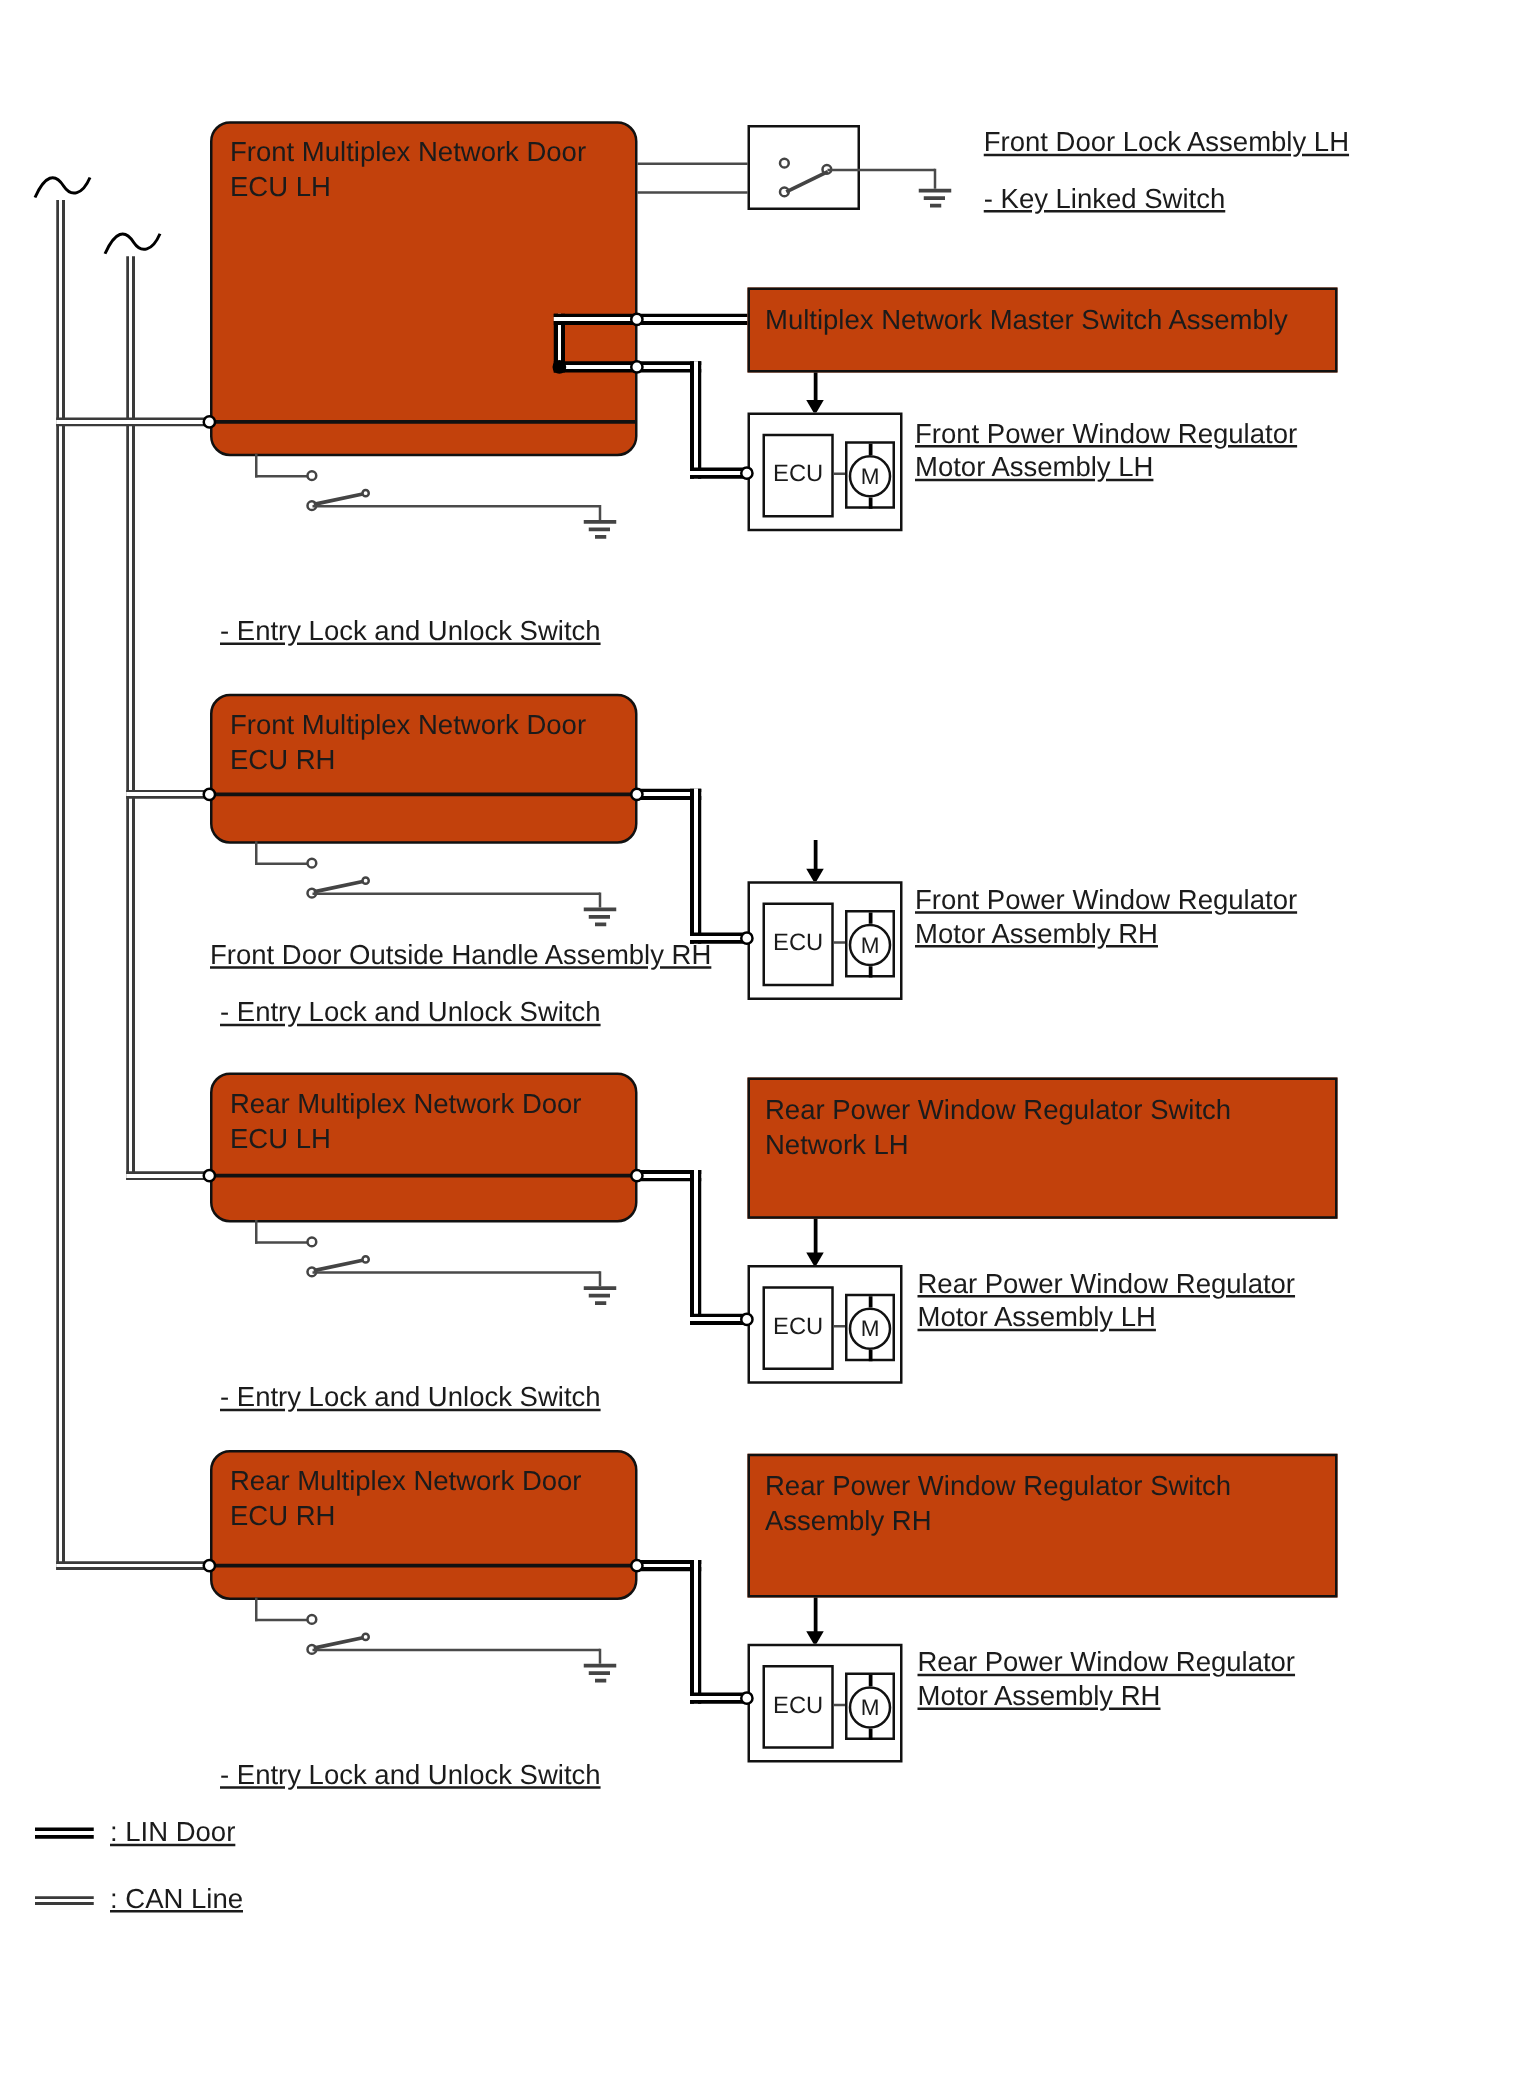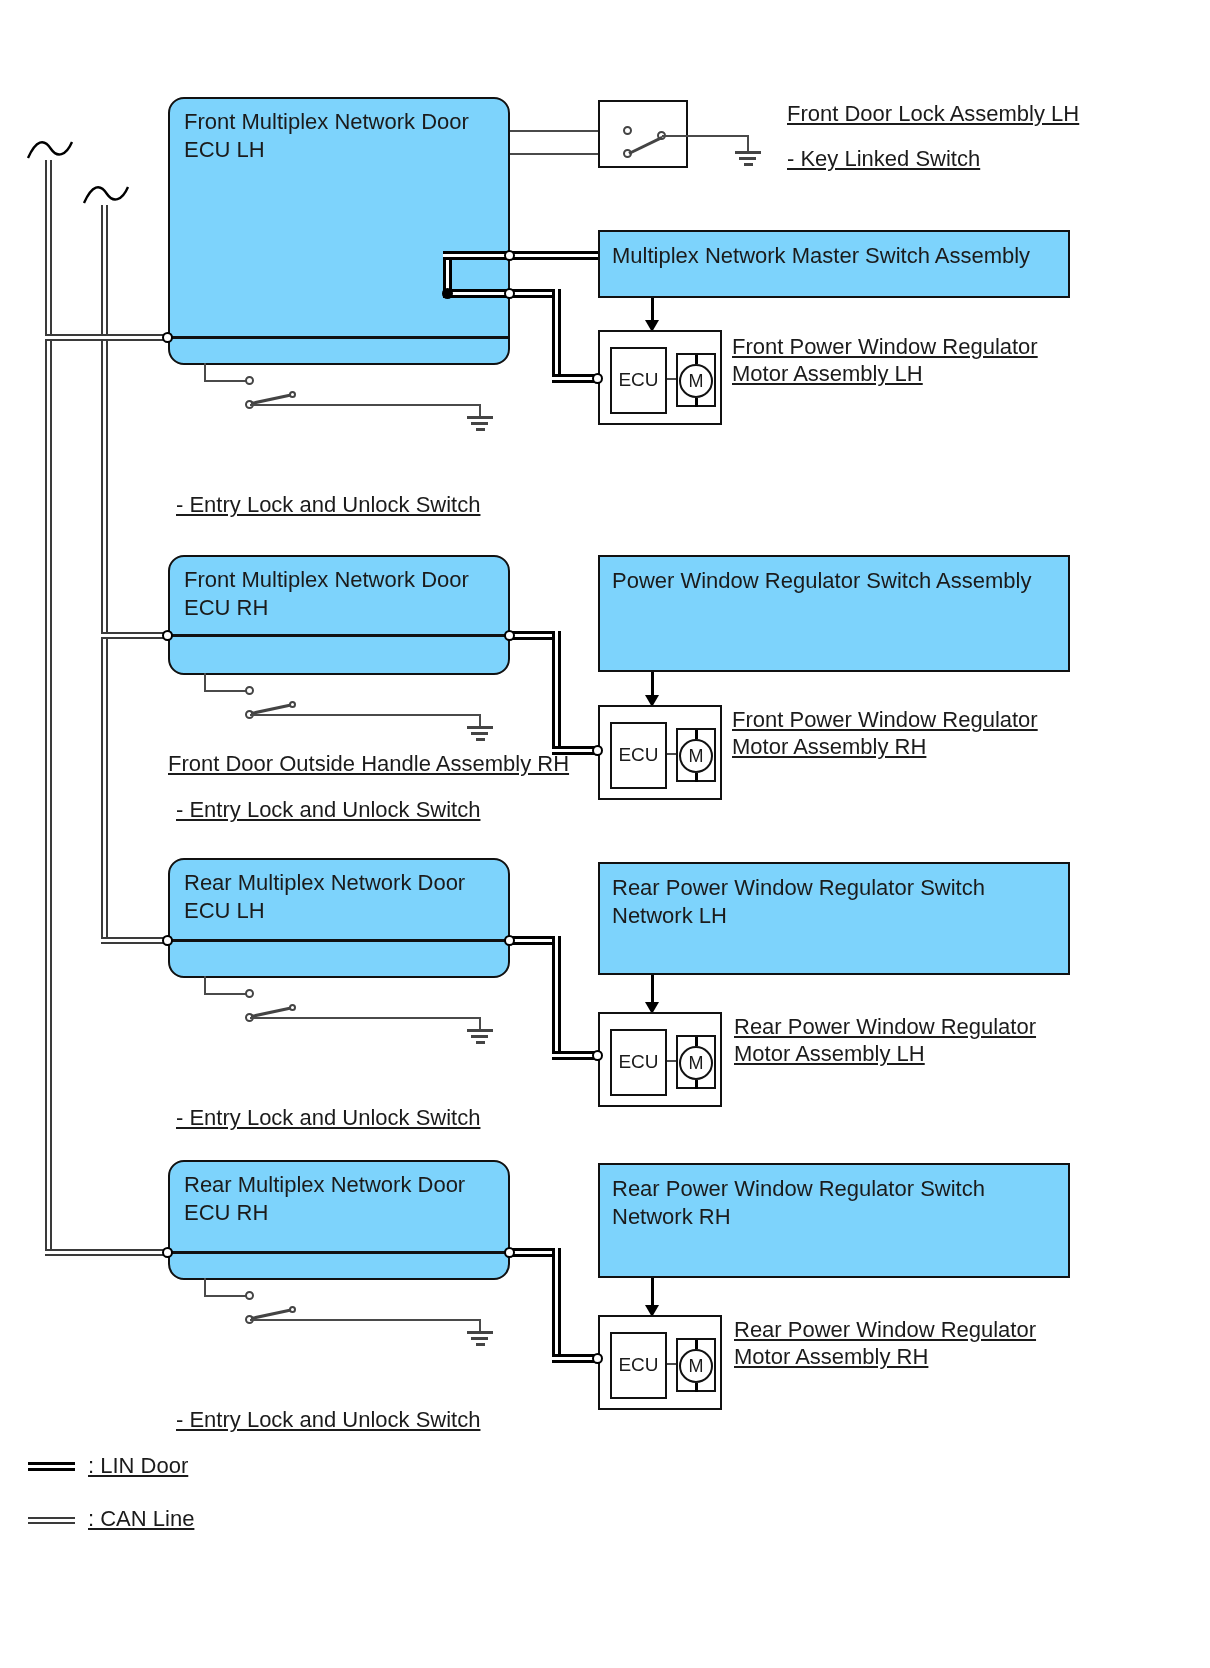--- a/index.html
+++ b/index.html
@@ -1,20 +1,20 @@
 <!DOCTYPE html>
 <html><head>
 <meta charset="utf-8">
 <style>
   * { box-sizing: border-box; margin: 0; padding: 0; }
   html,body { background:#fff; }
   body { font-family: "Liberation Sans", "DejaVu Sans", sans-serif; color:#1b1b1b; }
   .page { position:relative; width:1210px; height:1668px; background:#fff; margin:0 auto; overflow:hidden; }
   .abs { position:absolute; }
-  .box  { position:absolute; background:#7dd3fc; border:2.5px solid #111; }
+  .box  { position:absolute; background:#c2410c; border:2.5px solid #111; }
   .box2 { position:absolute; background:#fff; border:2px solid #111; }
   .rbox { border-radius:16px; }
   .lbl  { position:absolute; font-size:22px; line-height:26px; color:#1b1b1b; white-space:nowrap;text-decoration:underline; }
   .wire { position:absolute; background:#4a4a4a; }
   .blk  { position:absolute; background:#000; }
   .can-h { position:absolute; height:7px; background:linear-gradient(to bottom,#3a3a3a 0 2px,#fff 2px 5px,#3a3a3a 5px 7px); }
   .can-v { position:absolute; width:7px;  background:linear-gradient(to right, #3a3a3a 0 2px,#fff 2px 5px,#3a3a3a 5px 7px); }
   .lin-h { position:absolute; height:9px; background:linear-gradient(to bottom,#000 0 3px,#fff 3px 6px,#000 6px 9px); }
   .lin-v { position:absolute; width:9px;  background:linear-gradient(to right, #000 0 3px,#fff 3px 6px,#000 6px 9px); }
   .term { position:absolute; width:9px; height:9px; border:2px solid #444; border-radius:50%; background:#fff; }
@@ -122,23 +122,20 @@
     <div class="ecu-inner-lbl" style="top:10px">Front Multiplex Network Door</div>
     <div class="ecu-inner-lbl" style="top:38px">ECU RH</div>
     <div class="divider" style="top:77px"></div>
   </div>
   <div class="lin-h" style="left:510px;top:631px;width:51px"></div>
   <div class="lin-v" style="left:552px;top:631px;height:124px"></div>
   <div class="lin-h" style="left:552px;top:746px;width:46px"></div>
   <div class="conn" style="left:162px;top:630px"></div>
   <div class="conn" style="left:504px;top:630px"></div>
 
-  <div class="box" style="left:598px;top:555px;width:472px;height:117px">
-    <div class="ecu-inner-lbl" style="left:12px;top:11px">Power Window Regulator Switch Assembly</div>
-  </div>
   <div class="blk" style="left:651px;top:672px;width:2.5px;height:25px"></div>
   <div class="ah" style="left:645px;top:695px"></div>
 
   <div class="box2" style="left:598px;top:705px;width:124px;height:95px">
     <div class="box2" style="left:10px;top:15px;width:57px;height:67px">
       <div class="motor-ecu-lbl">ECU</div>
     </div>
     <div class="wire" style="left:67px;top:46px;width:11px;height:2px"></div>
     <div class="box2" style="left:76px;top:21px;width:40px;height:54px">
       <div class="blk" style="left:17px;top:0;width:2.5px;height:9px"></div>
@@ -220,21 +217,21 @@
     <div class="divider" style="top:89px"></div>
   </div>
   <div class="lin-h" style="left:510px;top:1248px;width:51px"></div>
   <div class="lin-v" style="left:552px;top:1248px;height:115px"></div>
   <div class="lin-h" style="left:552px;top:1354px;width:46px"></div>
   <div class="conn" style="left:162px;top:1247px"></div>
   <div class="conn" style="left:504px;top:1247px"></div>
 
   <div class="box" style="left:598px;top:1163px;width:472px;height:115px">
     <div class="ecu-inner-lbl" style="left:12px;top:11px">Rear Power Window Regulator Switch</div>
-    <div class="ecu-inner-lbl" style="left:12px;top:39px">Network RH</div>
+    <div class="ecu-inner-lbl" style="left:12px;top:39px">Assembly RH</div>
   </div>
   <div class="blk" style="left:651px;top:1278px;width:2.5px;height:29px"></div>
   <div class="ah" style="left:645px;top:1305px"></div>
 
   <div class="box2" style="left:598px;top:1315px;width:124px;height:95px">
     <div class="box2" style="left:10px;top:15px;width:57px;height:67px">
       <div class="motor-ecu-lbl">ECU</div>
     </div>
     <div class="wire" style="left:67px;top:46px;width:11px;height:2px"></div>
     <div class="box2" style="left:76px;top:21px;width:40px;height:54px">

